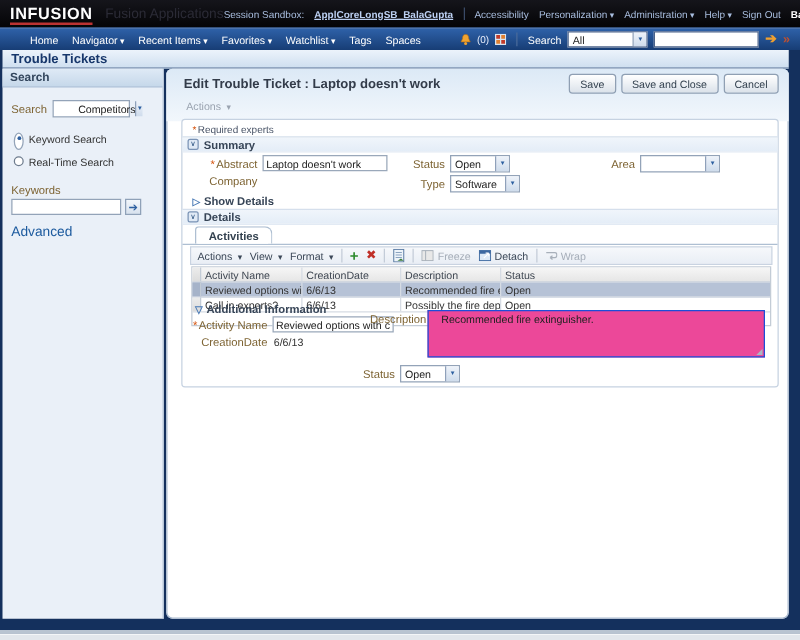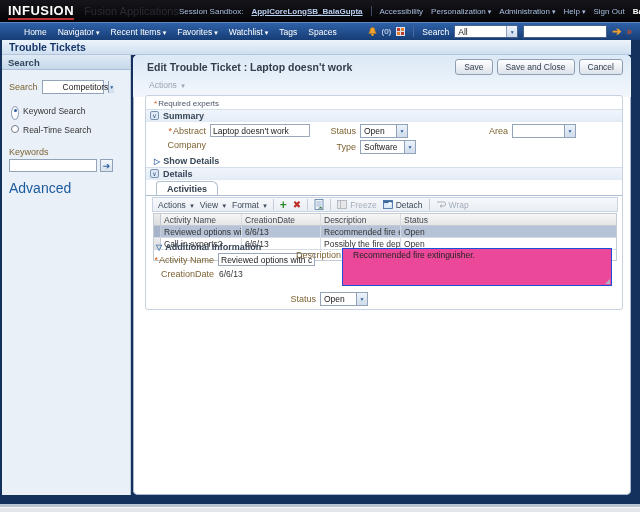--- a/index.html
+++ b/index.html
@@ -60,21 +60,21 @@
   .radio { width:8px; height:8px; border-radius:50%; border:1px solid #6e7c8e; background:#fff; position:relative; }
   .radio.sel::after { content:""; position:absolute; left:2px; top:2px; width:3px; height:3px;
     border-radius:50%; background:#2c5fa0; }
   .radio-row span { font-size:8.5px; color:#333; }
   .kw-label { margin:12px 0 2px 7px; }
   .kw-row { display:flex; align-items:center; gap:3px; margin-left:7px; }
   .kw-input { width:88px; height:13px; border:1px solid #93a3b8; font-size:9px; padding:0 2px; background:#fff; }
   .mini-btn { width:13px; height:13px; background:linear-gradient(#f2f6fb,#d8e2ee);
     border:1px solid #8fa1b8; display:flex; align-items:center; justify-content:center;
     font-size:9px; color:#2c5fa0; cursor:pointer; }
-  .adv-link { display:inline-block; margin:8px 0 0 7px; font-size:14px; color:#1c5a9e; cursor:pointer; }
+  .adv-link { display:inline-block; margin:8px 0 0 7px; font-size:11px; color:#1c5a9e; cursor:pointer; }
 
   
   .main { position:absolute; left:133px; top:55px; width:498px; height:440px;
     background:#fff; border-radius:5px; overflow:hidden;
     box-shadow:0 0 0 1px #a8b9cf inset; }
   .main-hdr-bg { position:absolute; left:0; top:0; width:100%; height:42px;
     background:linear-gradient(#dcE9f6,#f2f7fc); }
   .main-title { position:absolute; left:14px; top:6px; font-size:10.5px; font-weight:bold; color:#333c4a; }
   .main-btns { position:absolute; right:8px; top:4px; display:flex; gap:4px; }
   .btn { height:16px; padding:0 8px; font-size:8.5px; color:#33414f;

